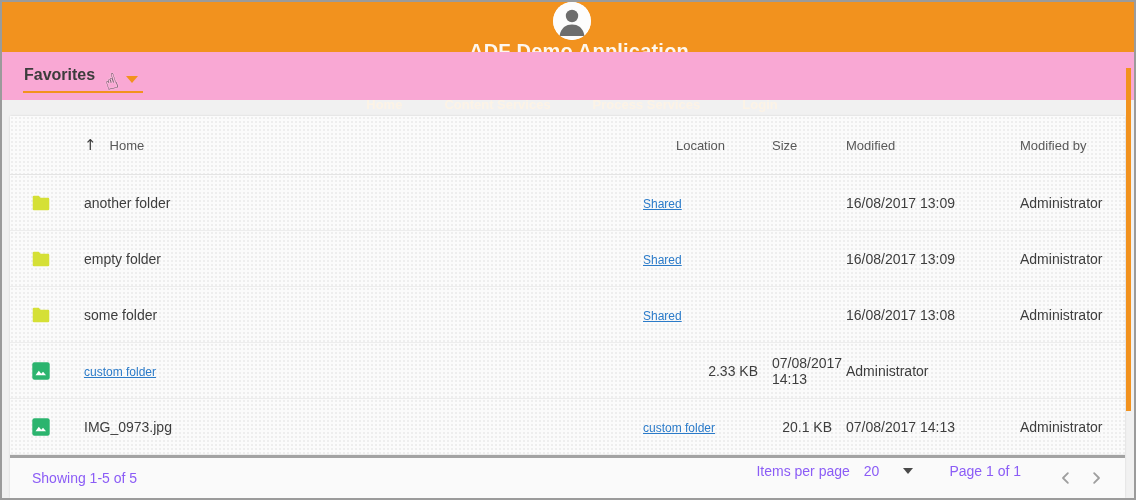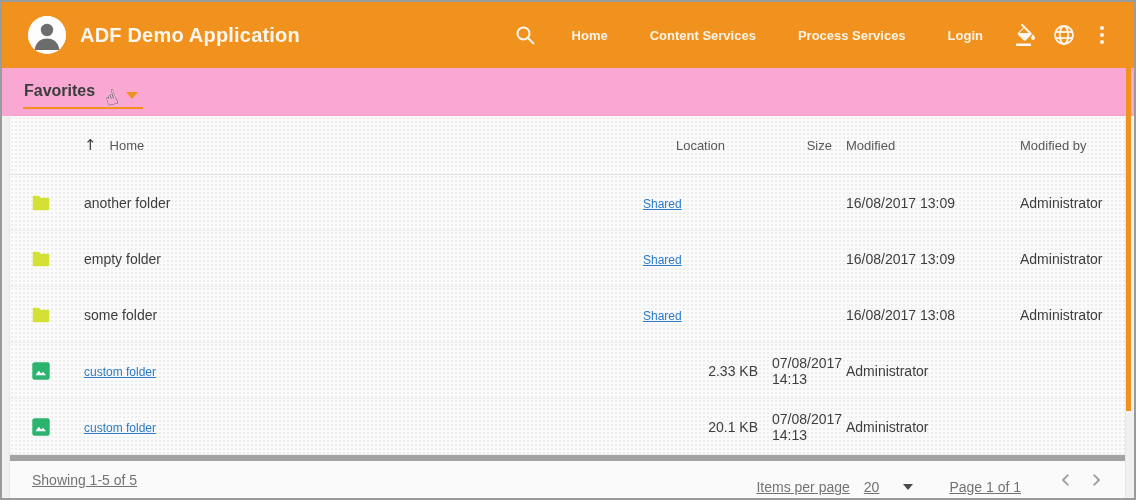--- a/index.html
+++ b/index.html
@@ -15,25 +15,26 @@
     background: #f1f1f1;
     overflow: hidden;
   }
   .dotted {
     background-image: radial-gradient(rgba(0,0,0,0.05) 1px, transparent 1px);
     background-size: 4px 4px;
   }
 
   
   .app-header {
-    height: 66px;
+    height: 50px;
     background: var(--accent, #f2921e);
     display: flex; align-items: center;
     padding: 0 18px 0 26px;
     color: #fff;
+    flex-direction: column;
   }
   .avatar {
     width: 38px; height: 38px; border-radius: 50%;
     background: #fdfdfd; overflow: hidden; flex: 0 0 auto;
   }
   .app-title {
     font-size: 20px; font-weight: 700; letter-spacing: .2px;
     margin-left: 14px; color: #fdf7ef;
   }
   .header-spacer { flex: 1; }
@@ -94,47 +95,47 @@
     align-items: center;
   }
   .thead {
     height: 60px;
     font-size: 13px; color: #585858;
     border-bottom: 1px solid #e4e4e4;
   }
   .th-name { display: flex; align-items: center; gap: 13px; }
   .sort-arrow { font-size: 15px; color: #3d3d3d; font-family: "DejaVu Sans", sans-serif; }
   .th-location { text-align: center; }
-  .th-size { text-align: right; }
+  .th-size { }
   .rows { flex: 1; }
   .row {
     height: 56px;
     border-bottom: 1px solid #ededed;
     font-size: 14px; color: #3d3d3d;
     cursor: pointer;
   }
   .cell-icon { display: flex; align-items: center; }
   .cell-icon svg { display: block; }
   .cell-location a {
     color: var(--link, #2b7bc9); text-decoration: underline;
     font-size: 12px; cursor: pointer;
   }
   .cell-size { text-align: right; }
 
   
   .tfoot {
     height: 43px;
-    border-top: 6px solid #a3a3a3;
+    border-top: 3px solid #a3a3a3;
     background: #fafafa;
     display: flex; align-items: center;
     padding: 0 14px 0 22px;
-    font-size: 14px; color: #737373; text-decoration: underline;
+    font-size: 14px; color: #8b5cf6;
   }
   .foot-spacer { flex: 1; }
-  .pager { display: flex; align-items: flex-end; }
+  .pager { display: flex; align-items: flex-start; }
   .ipp-label { margin-right: 14px; }
   .ipp-select { display: flex; align-items: center; gap: 24px; cursor: pointer; margin-right: 36px; }
   .ipp-caret {
     width: 0; height: 0;
     border-left: 5px solid transparent; border-right: 5px solid transparent;
     border-top: 6px solid #4a4a4a;
   }
   .page-label { margin-right: 30px; }
   .pg-btn { width: 30px; height: 30px; display: flex; align-items: center; justify-content: center; cursor: pointer; }
 
@@ -274,20 +275,21 @@
       </div>
 
       <div class="grid-row row dotted type-image">
         <span class="cell-icon">
 
           <svg class="image-icon" width="22" height="22" viewBox="0 0 24 24">
             <rect x="2.5" y="2.5" width="19" height="19" rx="2.4" fill="#2bb46e"></rect>
             <path d="M6 16.5 l3.6-4.8 2.7 3.4 1.9-2.3 3.3 3.7 z" fill="#ffffff"></path>
           </svg>
         </span>
+        <span class="cell-name">IMG_0973.jpg</span>
         <span class="cell-location"><a>custom folder</a></span>
         <span class="cell-size">20.1 KB</span>
         <span class="cell-modified">07/08/2017 14:13</span>
         <span class="cell-modified-by">Administrator</span>
       </div>
     </div>
 
     <footer class="tfoot dotted">
       <span>Showing 1-5 of 5</span>
       <span class="foot-spacer"></span>

